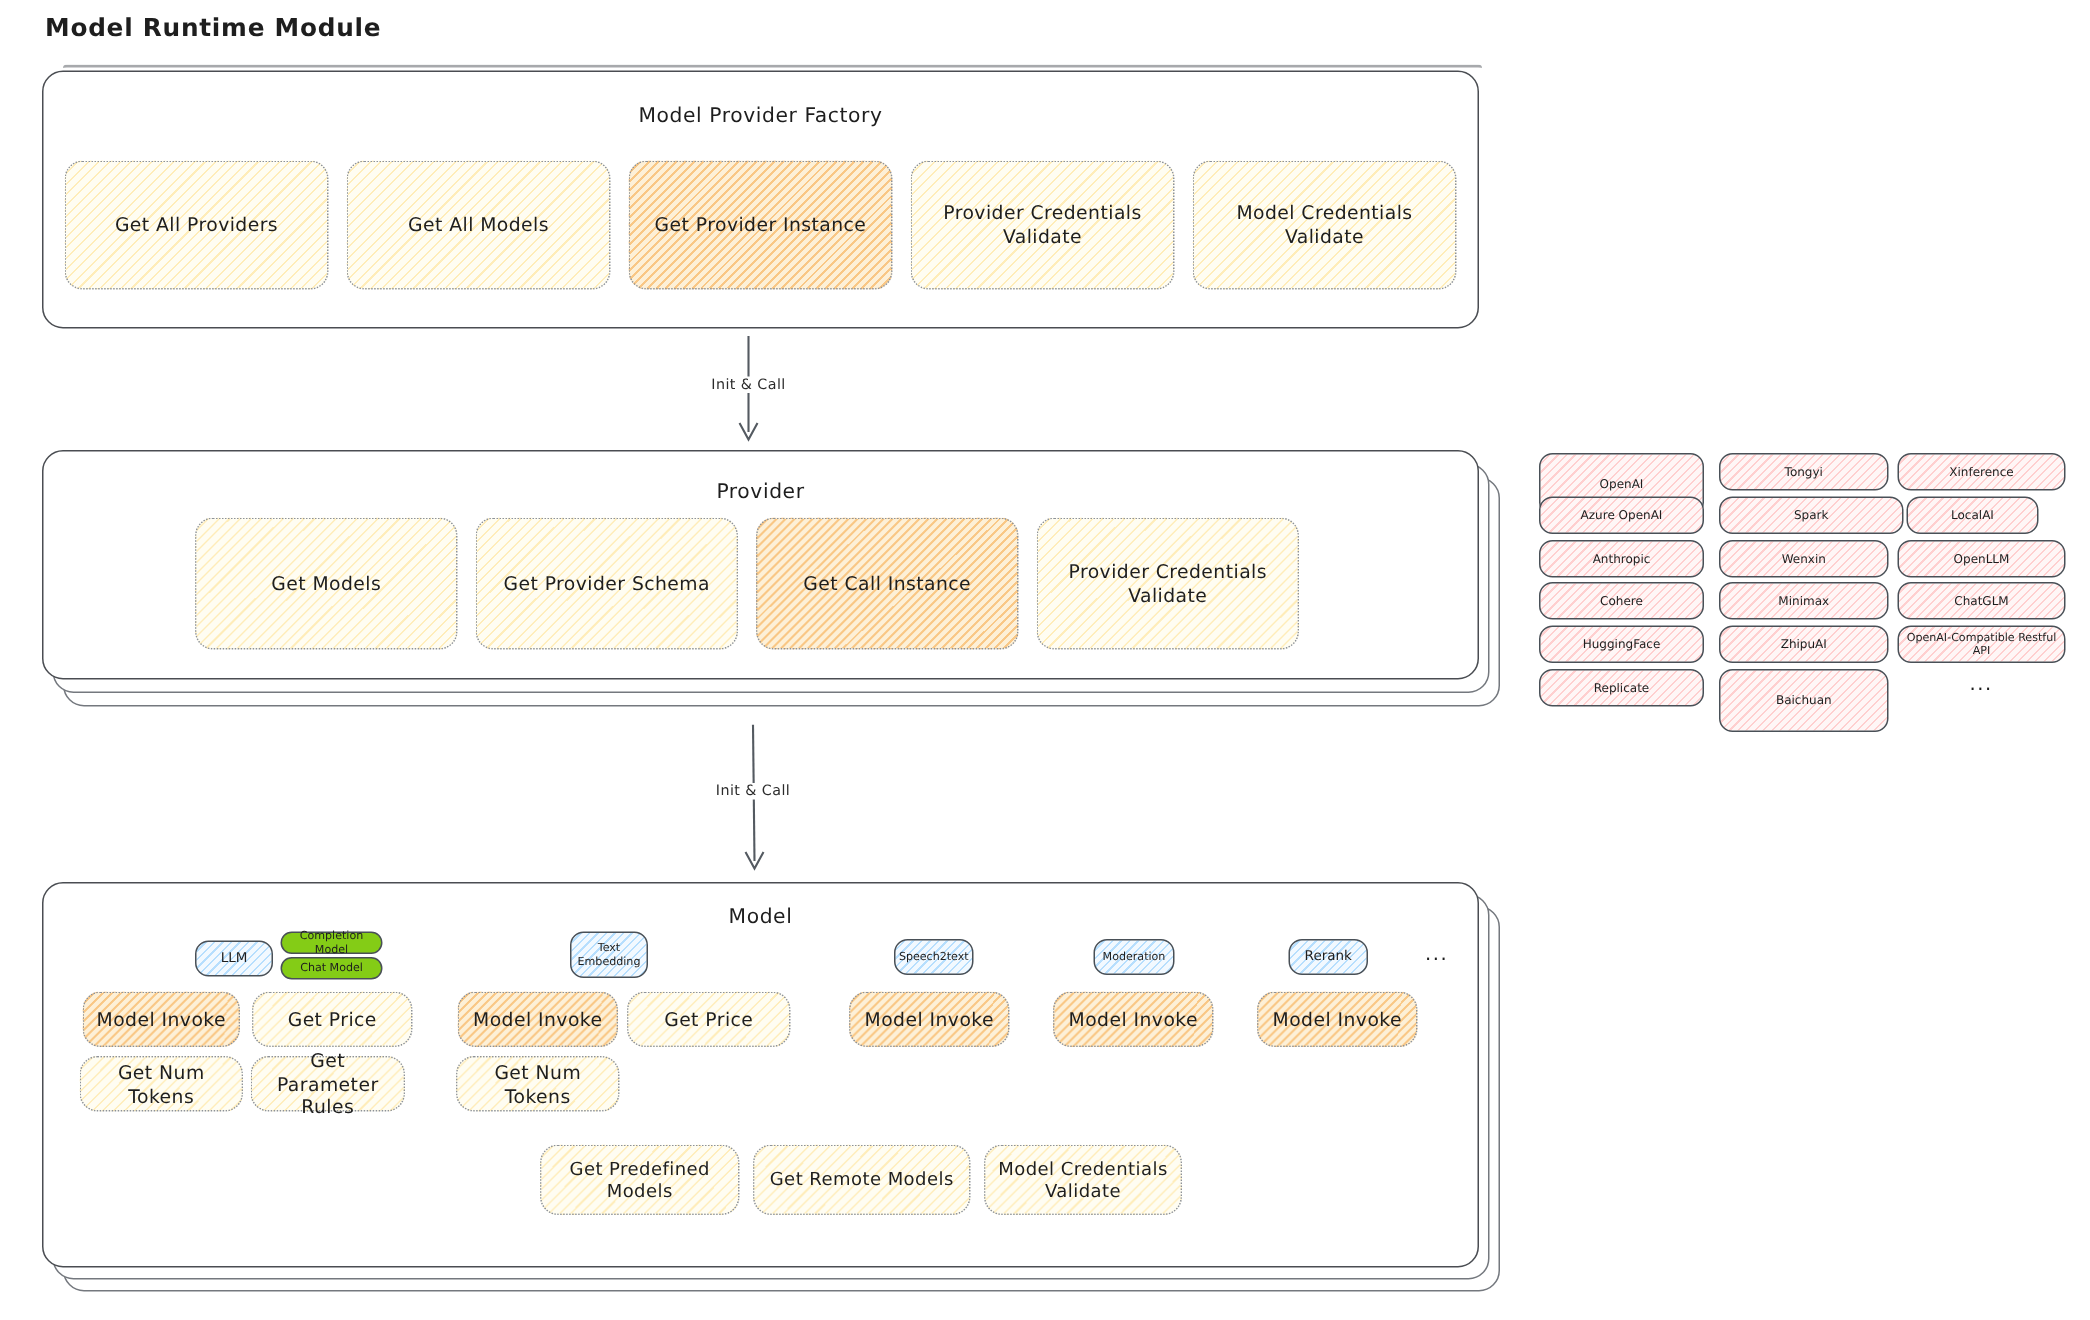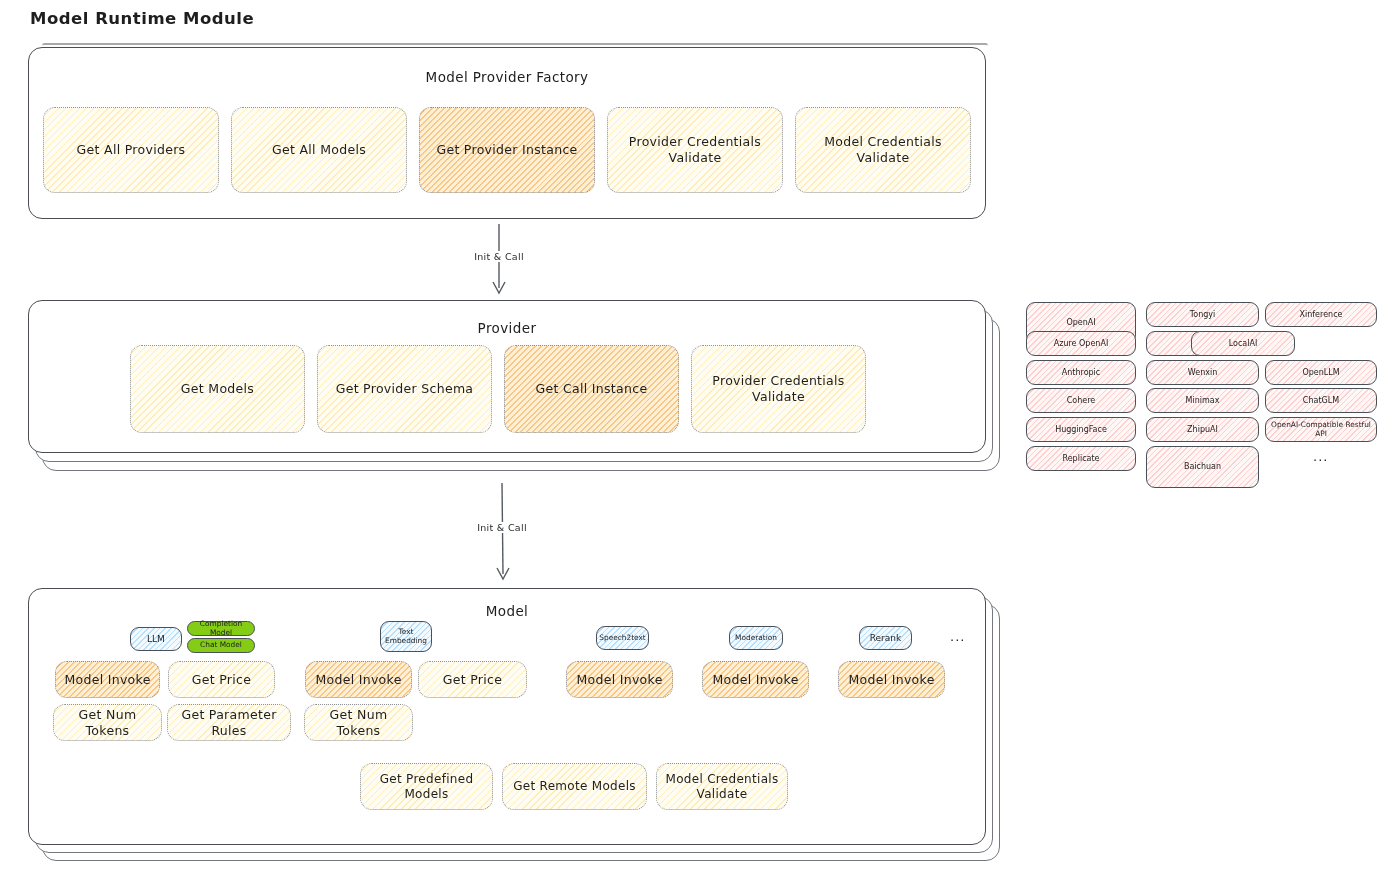--- a/index.html
+++ b/index.html
@@ -81,21 +81,21 @@
   <div class="chip hatch-pink" style="left:1026px;top:446px;width:110px;height:25px;">Replicate</div>
 
   <div class="chip hatch-pink" style="left:1146px;top:302px;width:113px;height:25px;">Tongyi</div>
   <div class="chip hatch-pink" style="left:1146px;top:331px;width:123px;height:25px;">Spark</div>
   <div class="chip hatch-pink" style="left:1146px;top:360px;width:113px;height:25px;">Wenxin</div>
   <div class="chip hatch-pink" style="left:1146px;top:388px;width:113px;height:25px;">Minimax</div>
   <div class="chip hatch-pink" style="left:1146px;top:417px;width:113px;height:25px;">ZhipuAI</div>
   <div class="chip hatch-pink" style="left:1146px;top:446px;width:113px;height:42px;">Baichuan</div>
 
   <div class="chip hatch-pink" style="left:1265px;top:302px;width:112px;height:25px;">Xinference</div>
-  <div class="chip hatch-pink" style="left:1191px;top:331px;width:104px;height:25px;">LocalAI</div>
+  <div class="chip hatch-pink" style="left:1271px;top:331px;width:88px;height:25px;">LocalAI</div>
   <div class="chip hatch-pink" style="left:1265px;top:360px;width:112px;height:25px;">OpenLLM</div>
   <div class="chip hatch-pink" style="left:1265px;top:388px;width:112px;height:25px;">ChatGLM</div>
   <div class="chip hatch-pink chip-sm" style="left:1265px;top:417px;width:112px;height:25px;">OpenAI-Compatible Restful API</div>
   <div class="ellipsis" style="left:1313px;top:449px;">...</div>
 
   <svg class="abs" style="left:491px;top:483px;" width="22" height="99">
     <line x1="11" y1="0" x2="12" y2="91" stroke="#545a61" stroke-width="1.4"></line>
     <polyline points="6,85 12,96 18,85" fill="none" stroke="#545a61" stroke-width="1.4"></polyline>
   </svg>
   <div class="arrow-label" style="left:502px;top:522px;">Init &amp; Call</div>
@@ -116,20 +116,20 @@
 
   <div class="btn hatch-orange" style="left:55px;top:661px;width:105px;height:37px;">Model Invoke</div>
   <div class="btn hatch-yellow" style="left:168px;top:661px;width:107px;height:37px;">Get Price</div>
   <div class="btn hatch-orange" style="left:305px;top:661px;width:107px;height:37px;">Model Invoke</div>
   <div class="btn hatch-yellow" style="left:418px;top:661px;width:109px;height:37px;">Get Price</div>
   <div class="btn hatch-orange" style="left:566px;top:661px;width:107px;height:37px;">Model Invoke</div>
   <div class="btn hatch-orange" style="left:702px;top:661px;width:107px;height:37px;">Model Invoke</div>
   <div class="btn hatch-orange" style="left:838px;top:661px;width:107px;height:37px;">Model Invoke</div>
 
   <div class="btn hatch-yellow" style="left:53px;top:704px;width:109px;height:37px;">Get Num Tokens</div>
-  <div class="btn hatch-yellow" style="left:167px;top:704px;width:124px;height:37px;">Get Parameter Rules</div>
+  <div class="btn hatch-yellow" style="left:167px;top:704px;width:103px;height:37px;">Get Parameter Rules</div>
   <div class="btn hatch-yellow" style="left:304px;top:704px;width:109px;height:37px;">Get Num Tokens</div>
 
   <div class="btn hatch-yellow" style="left:360px;top:763px;width:133px;height:47px;font-size:12px;">Get Predefined Models</div>
   <div class="btn hatch-yellow" style="left:502px;top:763px;width:145px;height:47px;font-size:12px;">Get Remote Models</div>
   <div class="btn hatch-yellow" style="left:656px;top:763px;width:132px;height:47px;font-size:12px;">Model Credentials Validate</div>
 
 </div>
 
 </body></html>

